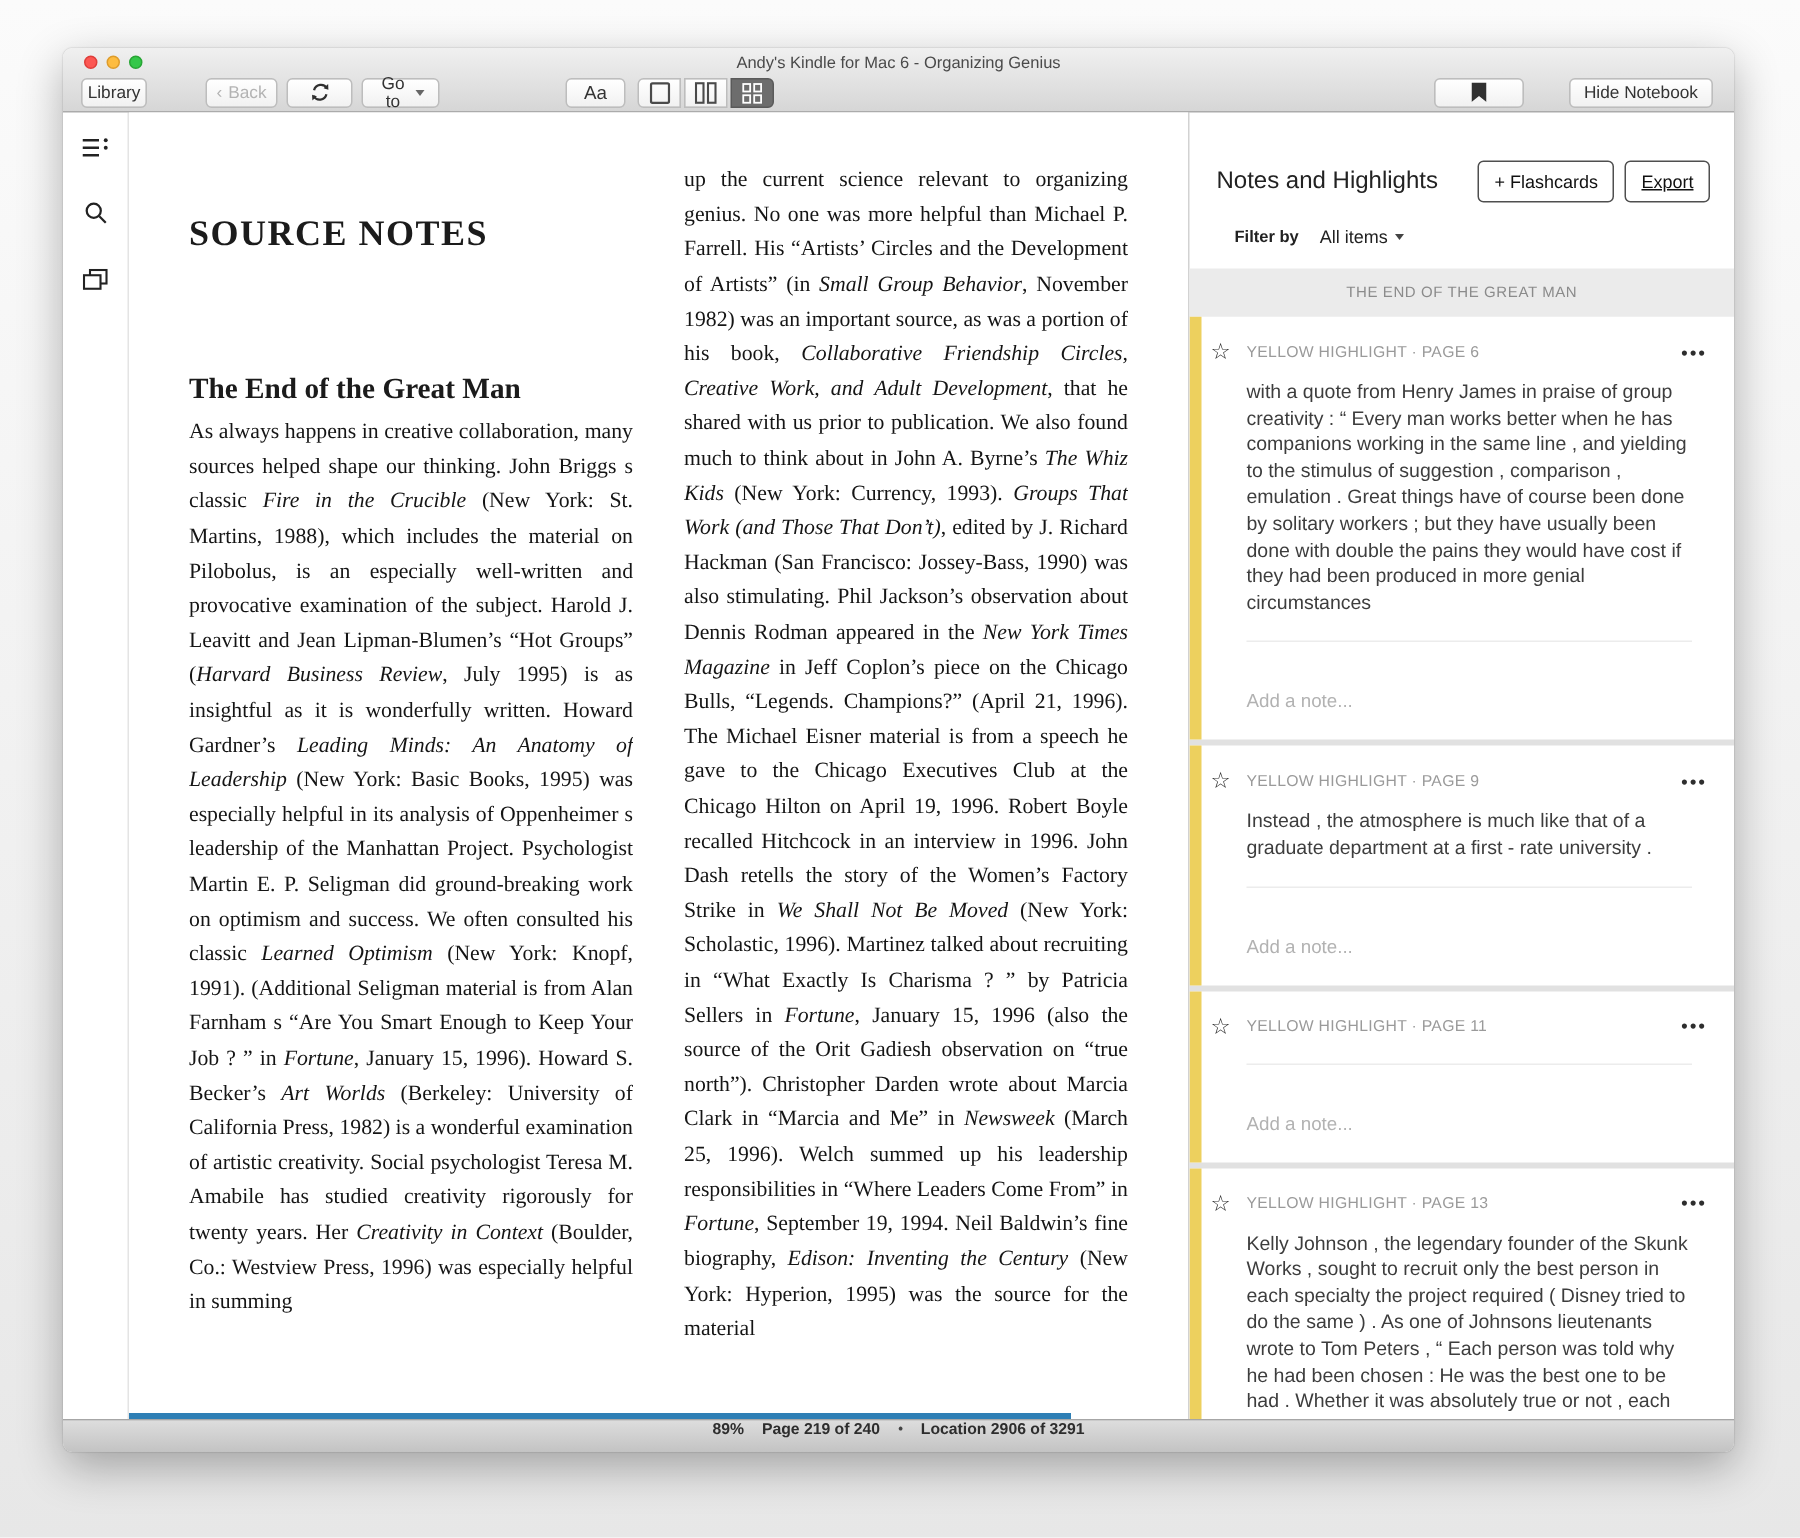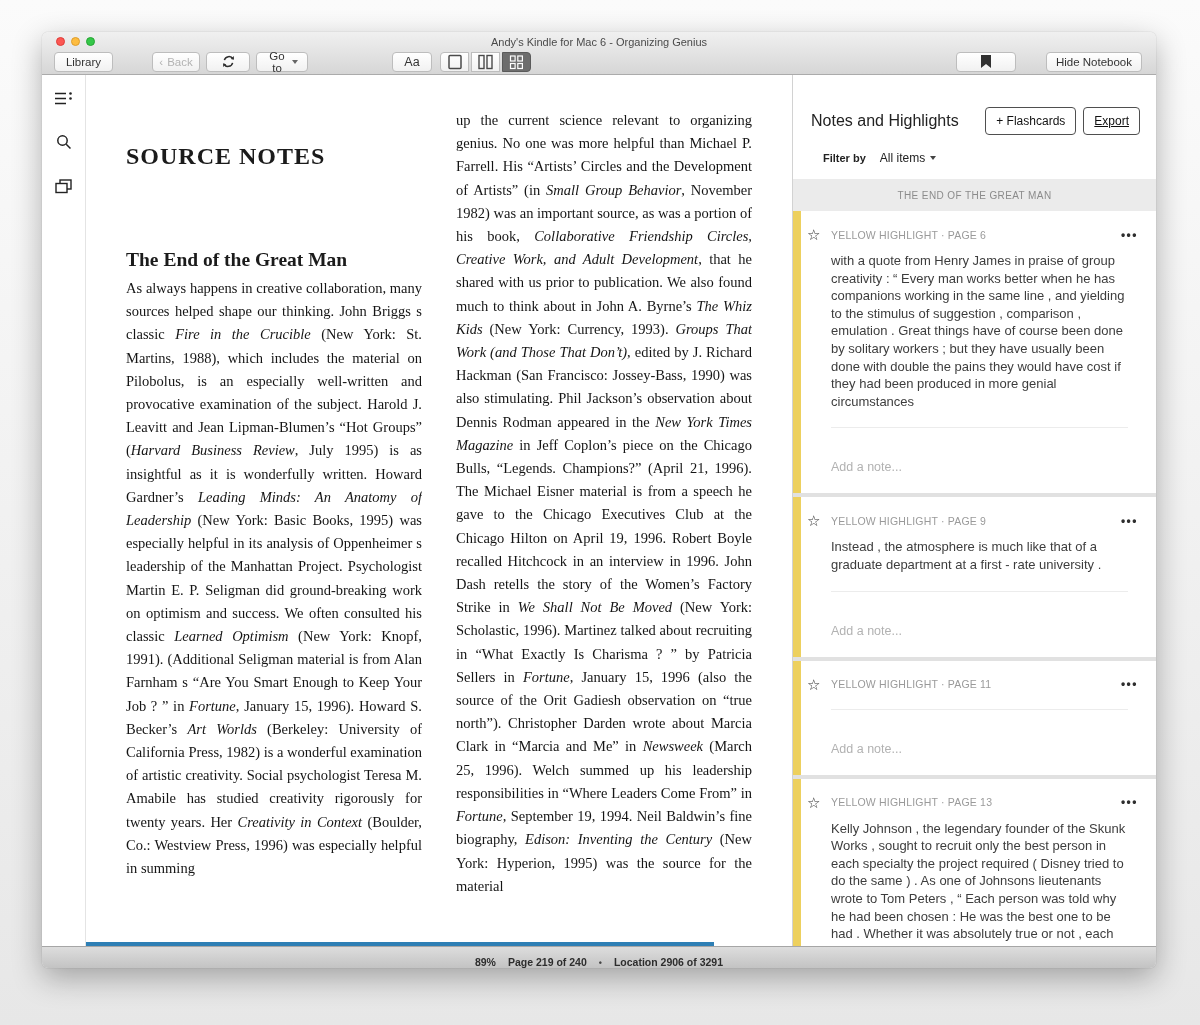--- a/index.html
+++ b/index.html
@@ -24,21 +24,21 @@
   .light.green { background:#34c749; border:0.5px solid #27a534; }
   .toolbar { height:27px; display:flex; align-items:center; padding:0 12px; }
   .tbtn {
     height:20px; background:linear-gradient(#ffffff,#f1f1f1); border:1px solid #bdbdbd;
     border-radius:4px; font-size:11.5px; color:#333; display:inline-flex; align-items:center;
     justify-content:center; padding:0 9px; gap:4px; cursor:default;
   }
   .tbtn.disabled { color:#b3b3b3; }
   .tbtn .chev { width:0; height:0; border-left:3.5px solid transparent; border-right:3.5px solid transparent; border-top:4px solid #666; margin-top:1px; }
   .grp { display:flex; gap:2px; }
-  .tb-lib { margin-left:0; width:59px; }
+  .tb-lib { margin-left:0; width:44px; }
   .tb-back { margin-left:39px; width:48px; }
   .tb-refresh { margin-left:6px; width:44px; }
   .tb-goto { margin-left:6px; width:52px; }
   .tb-aa { margin-left:84px; width:40px; font-size:12.5px; }
   .tb-views { margin-left:8px; }
   .vbtn { width:29px; height:20px; background:linear-gradient(#ffffff,#f1f1f1); border:1px solid #bdbdbd; display:inline-flex; align-items:center; justify-content:center; }
   .vbtn:first-child { border-radius:4px 0 0 4px; }
   .vbtn:last-child { border-radius:0 4px 4px 0; }
   .vbtn.selected { background:#6d6d6d; border-color:#5a5a5a; }
   .tb-bookmark { margin-left:auto; width:60px; }
@@ -81,21 +81,21 @@
   .card-main { flex:1; padding:16px 18px 18px 6px; }
   .card-head { display:flex; align-items:center; }
   .star { width:24px; font-size:15px; color:#2f2f2f; line-height:1; }
   .card-label { flex:1; font-size:10.5px; color:#9a9a9a; letter-spacing:0.2px; }
   .dots { color:#2e2e2e; font-size:12px; letter-spacing:1.5px; font-weight:bold; }
   .card-text { margin:10px 6px 0 24px; font-size:13px; line-height:17.6px; color:#3d3d3d; }
   .card-divider { margin:17px 10px 0 24px; border-top:1px solid #ececec; }
   .add-note { margin:32px 0 1px 24px; color:#b2b2b2; font-size:12.5px; }
 
   
-  .statusbar { height:22px; background:linear-gradient(#dddddd,#c3c3c3); border-top:1px solid #a6a6a6; display:flex; align-items:flex-end; justify-content:center; gap:12px; font-size:10.5px; font-weight:600; color:#2d2d2d; flex-shrink:0; }
+  .statusbar { height:22px; background:linear-gradient(#dddddd,#c3c3c3); border-top:1px solid #a6a6a6; display:flex; align-items:flex-start; justify-content:center; gap:12px; font-size:10.5px; font-weight:600; color:#2d2d2d; flex-shrink:0; }
   .statusbar .sep { font-size:9px; color:#444; }
 
   svg { display:block; }
 </style>
 </head>
 <body>
 
 <div class="window">
 
   <div class="header">

